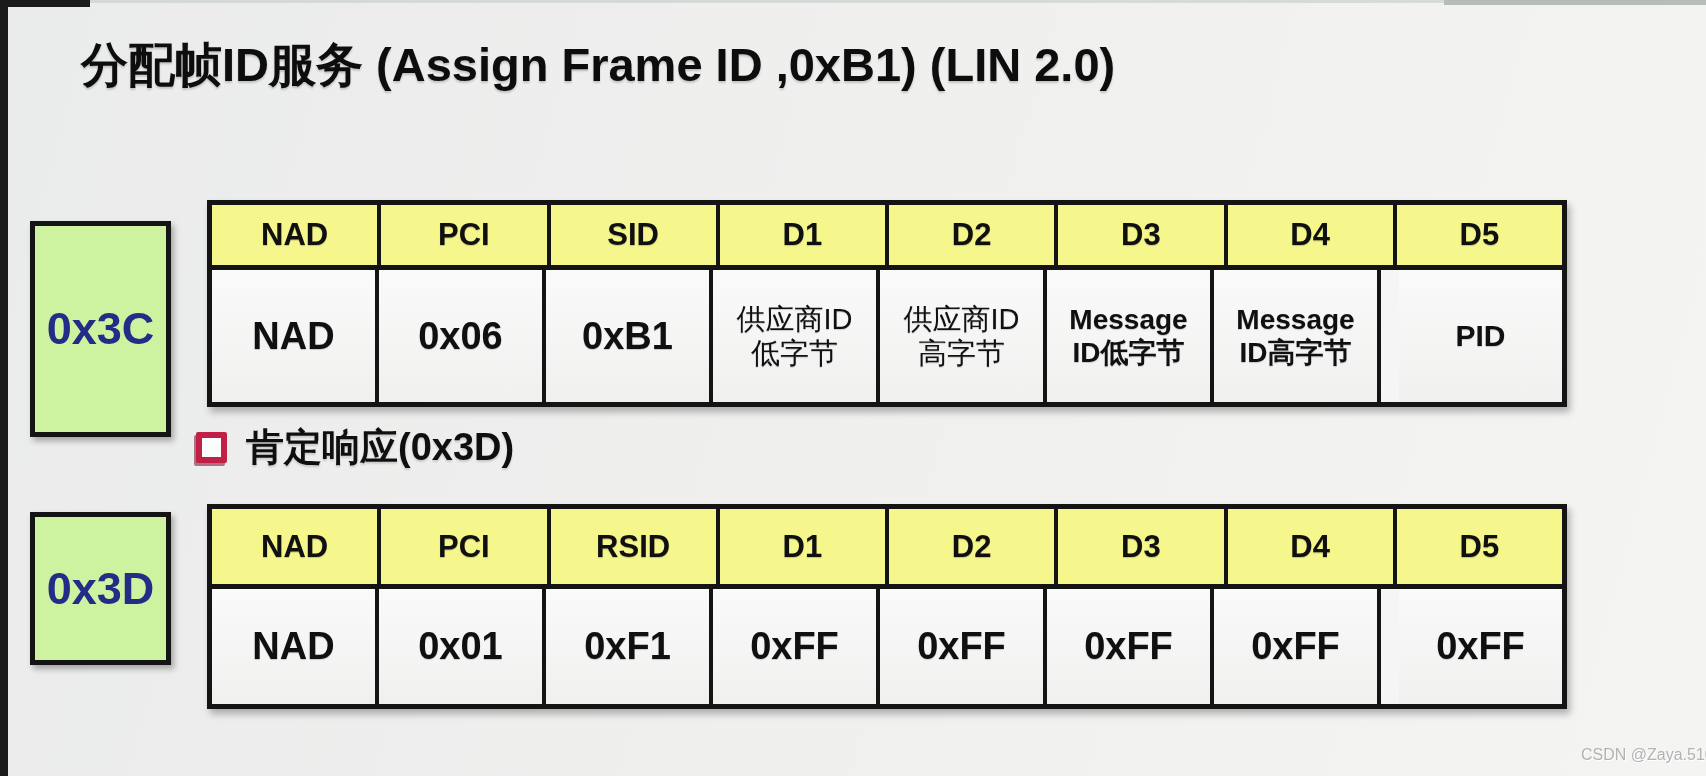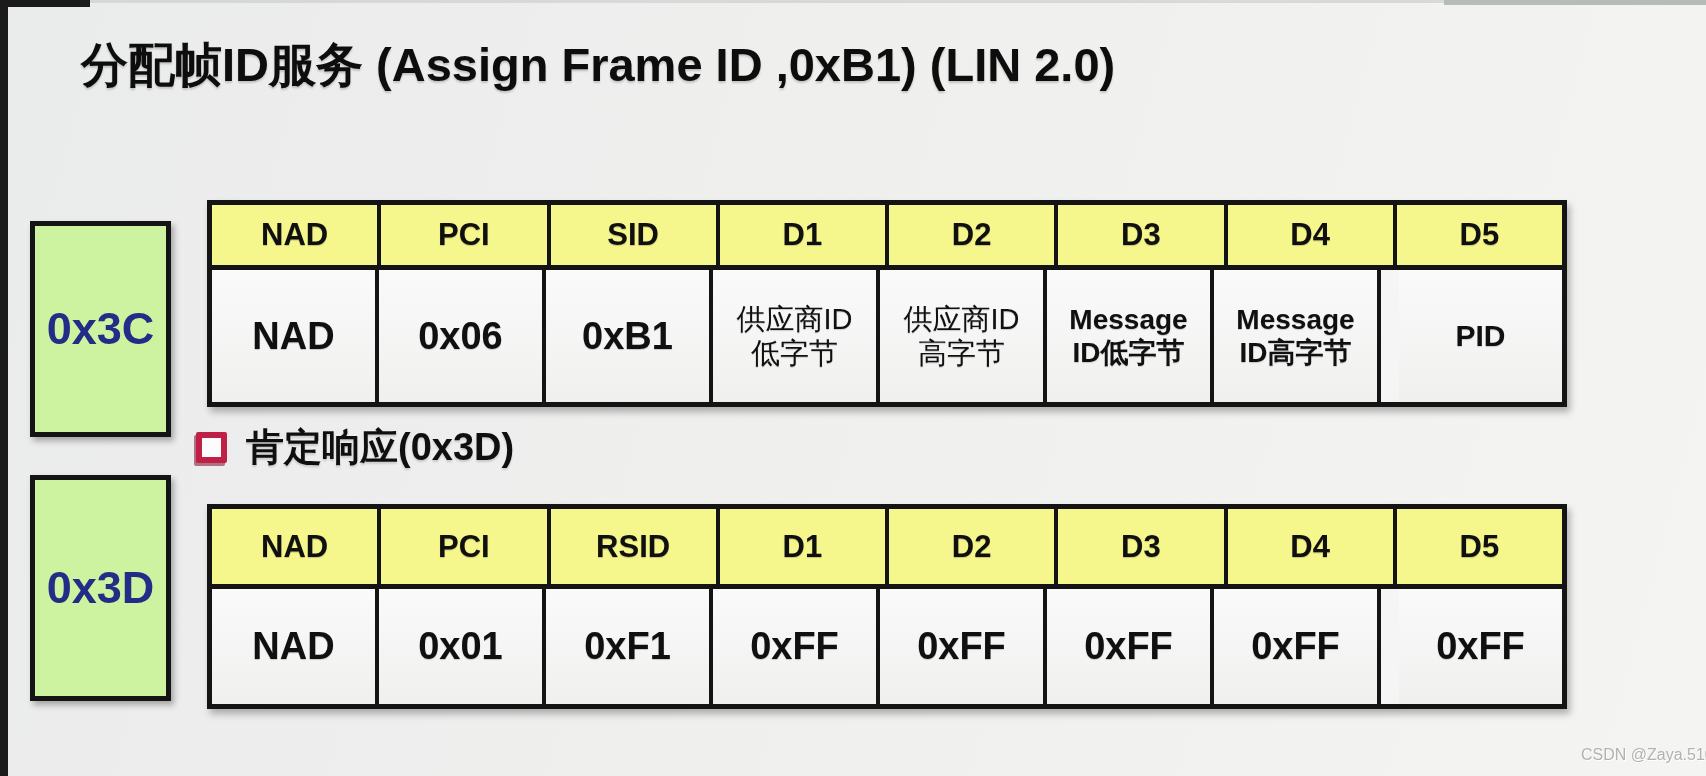--- a/index.html
+++ b/index.html
@@ -44,21 +44,21 @@
   .frame-box{
     position:absolute;left:30px;width:141px;
     background:#cdf3a0;
     border:5px solid #141414;
     box-sizing:border-box;
     display:flex;align-items:center;justify-content:center;
     color:#232c87;font-size:45px;font-weight:bold;
     box-shadow:3px 4px 6px rgba(0,0,0,.30);
   }
   .frame-box.b1{top:208px;height:216px;margin-top:13px;}
-  .frame-box.b2{top:475px;height:226px;}
+  .frame-box.b2{top:512px;height:153px;}
 
   .ftable{
     position:absolute;left:207px;width:1360px;
     border:5px solid #141414;
     box-sizing:border-box;
     display:flex;flex-direction:column;
     background:#f5f5f5;
     box-shadow:3px 5px 7px rgba(0,0,0,.28);
   }
   .ftable.t1{top:200px;height:207px;}

